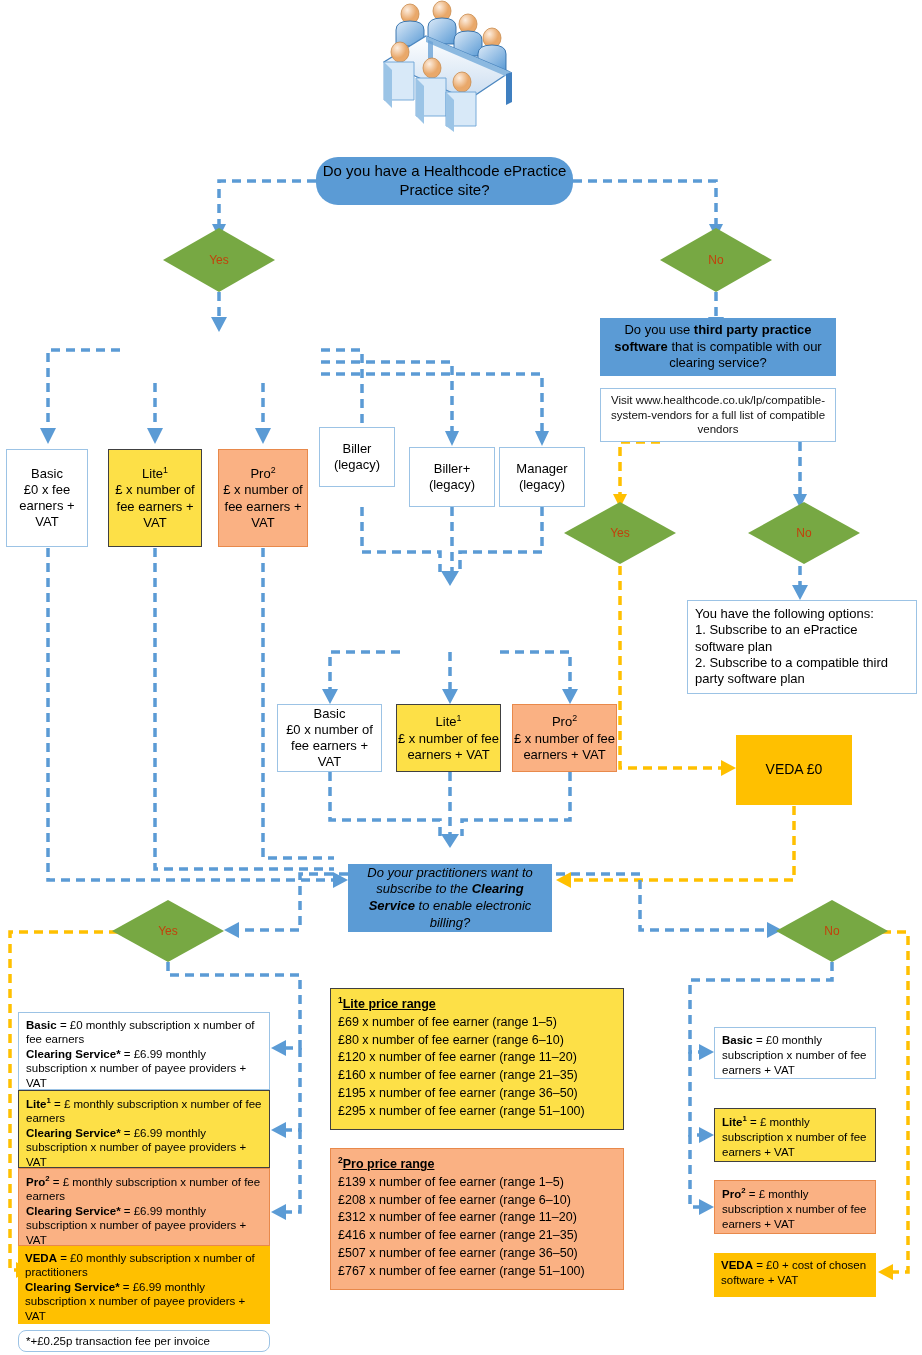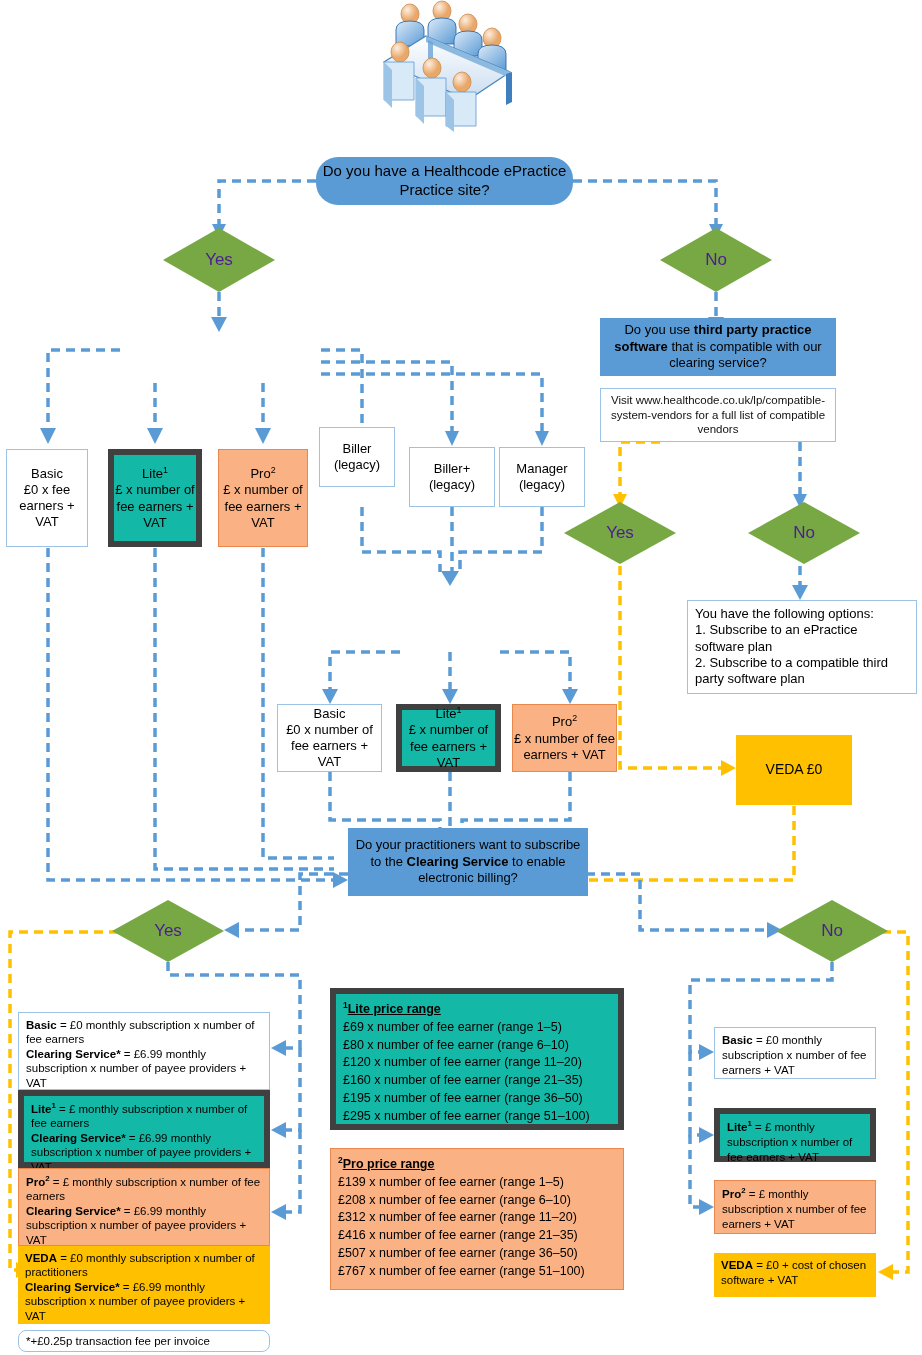--- a/index.html
+++ b/index.html
@@ -7,24 +7,24 @@
   #canvas{position:relative;width:922px;height:1355px;overflow:hidden;background:#fff;}
 
   .node{position:absolute;box-sizing:border-box;display:flex;align-items:center;justify-content:center;text-align:center;}
   .txt{display:block;width:100%;}
 
   
   .rounded{background:#5B9BD5;border-radius:22px;color:#000;font-size:15px;line-height:1.25;}
   .qbox{background:#5B9BD5;color:#000;font-size:13px;line-height:1.28;padding:4px 6px;}
   .diamond{background:transparent;}
   .diamond .dshape{position:absolute;inset:0;background:#77A843;clip-path:polygon(50% 0,100% 50%,50% 100%,0 50%);}
-  .diamond .dlabel{position:relative;color:#4c1d95;font-size:17px;z-index:2;}
+  .diamond .dlabel{position:relative;color:#c2410c;font-size:12px;z-index:2;}
 
   .white{background:#ffffff;border:1px solid #9CC3E5;color:#000;font-size:13px;line-height:1.25;}
-  .purple{background:#14b8a6;border:6px solid #404040;color:#000;font-size:13px;line-height:1.25;}
+  .purple{background:#fde047;border:1px solid #404040;color:#000;font-size:13px;line-height:1.25;}
   .orange{background:#FAB183;border:1px solid #E8894B;color:#000;font-size:13px;line-height:1.25;}
   .yellow{background:#FFC000;color:#000;font-size:13px;line-height:1.25;}
   .note{background:#ffffff;border:1px solid #9CC3E5;color:#111;font-size:11.5px;line-height:1.3;}
 
   .lj{justify-content:flex-start;text-align:left;align-items:flex-start;}
   .pad{padding:5px 7px;}
   b{font-weight:bold;}
   sup{font-size:0.68em;vertical-align:super;}
   u{text-decoration:underline;}
 
@@ -262,21 +262,21 @@
     <span class="txt"><span>Lite</span><sup>1</sup><br><span>£ x number of fee earners + VAT</span></span>
   </div>
   <div class="node orange" style="left:512px;top:704px;width:105px;height:68px;">
     <span class="txt"><span>Pro</span><sup>2</sup><br><span>£ x number of fee earners + VAT</span></span>
   </div>
 
   <div class="node yellow" style="left:736px;top:735px;width:116px;height:70px;font-size:14px;">
     <span class="txt">VEDA £0</span>
   </div>
 
-  <div class="node qbox" style="left:348px;top:828px;width:240px;height:68px;">
+  <div class="node qbox" style="left:348px;top:864px;width:204px;height:68px;font-style:italic;">
     <span class="txt"><span>Do your practitioners want to subscribe to the </span><b>Clearing Service</b><span> to enable electronic billing?</span></span>
   </div>
 
   <div class="node diamond" style="left:112px;top:900px;width:112px;height:62px;">
     <div class="dshape"></div>
     <span class="dlabel">Yes</span>
   </div>
   <div class="node diamond" style="left:776px;top:900px;width:112px;height:62px;">
     <div class="dshape"></div>
     <span class="dlabel">No</span>

